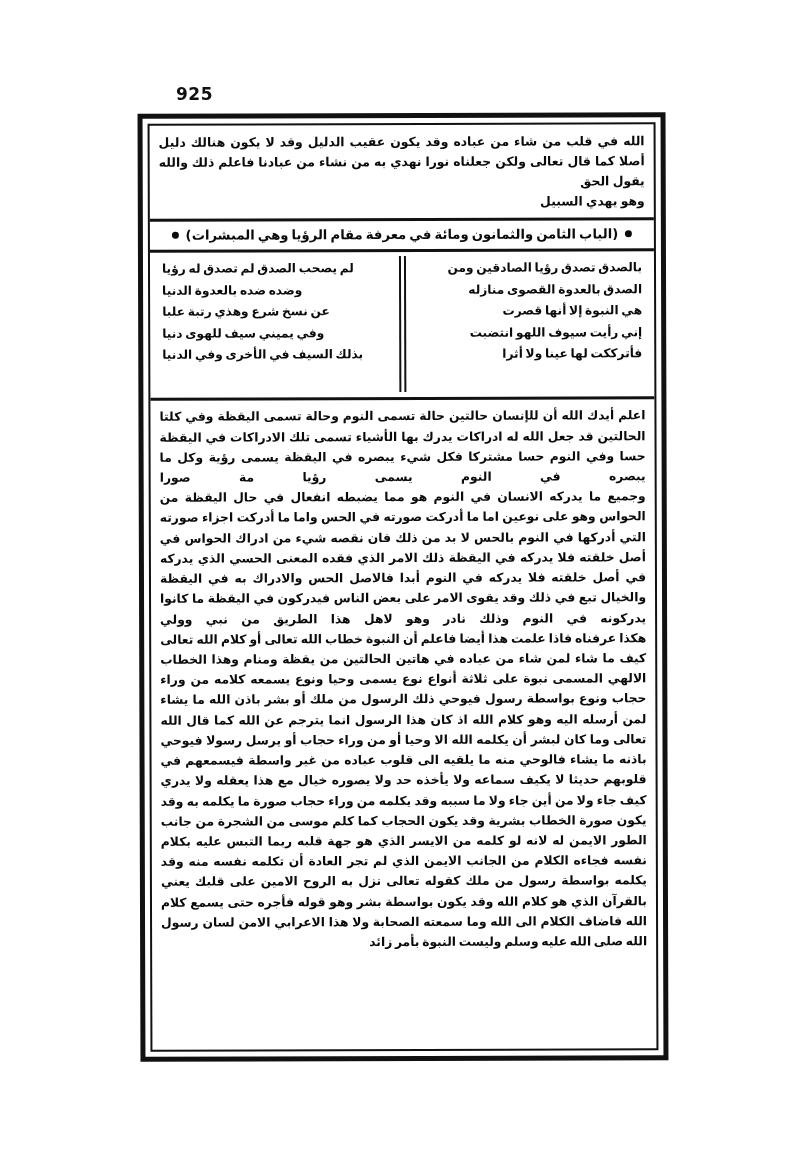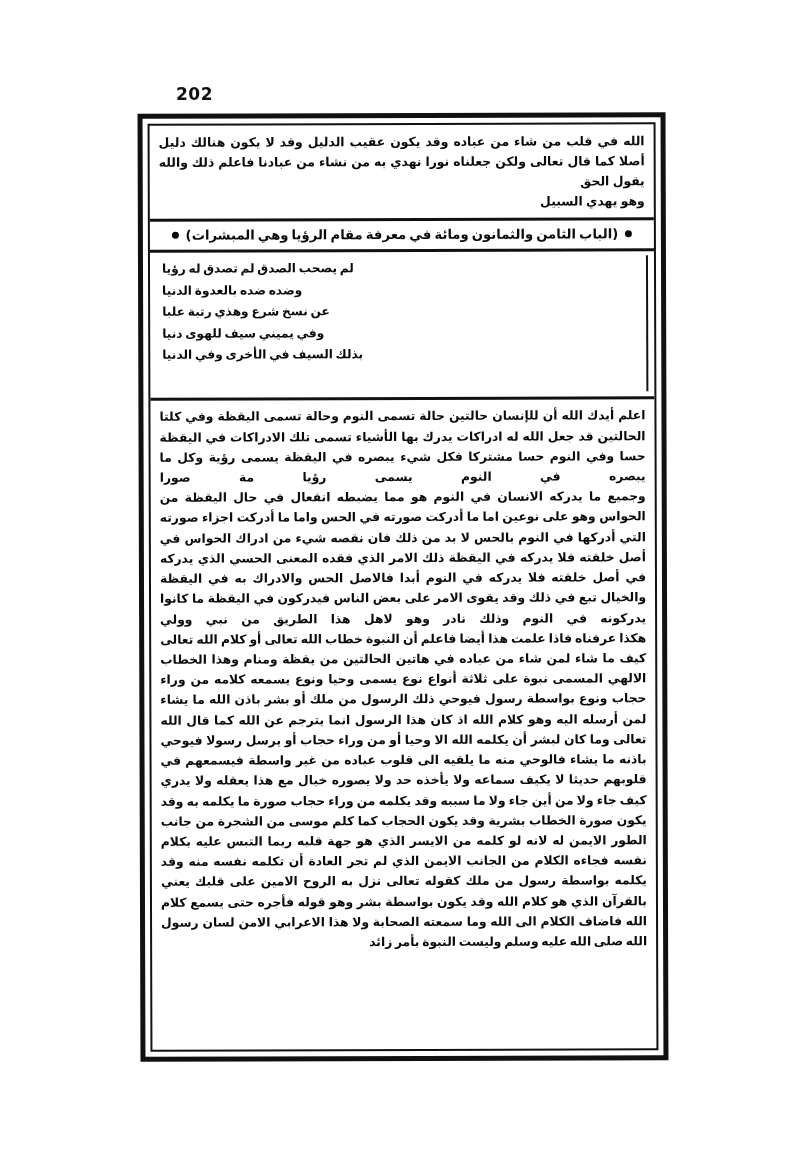--- a/index.html
+++ b/index.html
@@ -160,40 +160,47 @@
     text-align: justify;
     text-align-last: justify;
   }
   .body-band .ar p.last {
     text-align-last: right;
   }
 </style>
 </head>
 <body>
 
-<div class="page-number">202</div>
+<div class="page-number">925</div>
 
 <div class="frame-outer">
   <div class="frame-inner">
 
     <div class="header-block">
       <div class="ar">
         <span>الله في قلب من شاء من عباده وقد يكون عقيب الدليل وقد لا يكون هنالك دليل أصلا كما قال تعالى ولكن جعلناه نورا نهدي به من نشاء من عبادنا فاعلم ذلك والله يقول الحق</span>
         <span class="lastline">وهو يهدي السبيل</span>
       </div>
     </div>
 
     <div class="title-band">
       <span class="bullet"></span>
       <span class="title-text ar">(الباب الثامن والثمانون ومائة في معرفة مقام الرؤيا وهي المبشرات)</span>
       <span class="bullet"></span>
     </div>
 
     <div class="poem-band">
 
+      <div class="poem-col right-col">
+        <div class="poem-line">بالصدق تصدق رؤيا الصادقين ومن</div>
+        <div class="poem-line">الصدق بالعدوة القصوى منازله</div>
+        <div class="poem-line">هي النبوة إلا أنها قصرت</div>
+        <div class="poem-line">إني رأيت سيوف اللهو انتضبت</div>
+        <div class="poem-line">فأترككت لها عينا ولا أثرا</div>
+      </div>
 
       <div class="poem-col left-col">
         <div class="poem-line">لم يصحب الصدق لم تصدق له رؤيا</div>
         <div class="poem-line">وضده ضده بالعدوة الدنيا</div>
         <div class="poem-line">عن نسخ شرع وهذي رتبة علبا</div>
         <div class="poem-line">وفي يميني سيف للهوى دنيا</div>
         <div class="poem-line">بذلك السيف في الأخرى وفي الدنيا</div>
       </div>
 
     </div>

